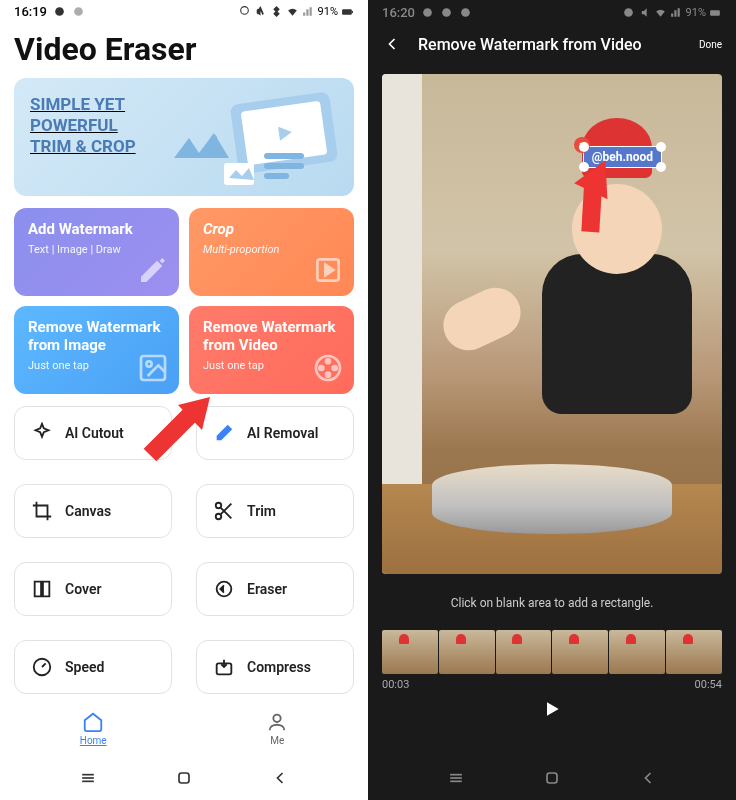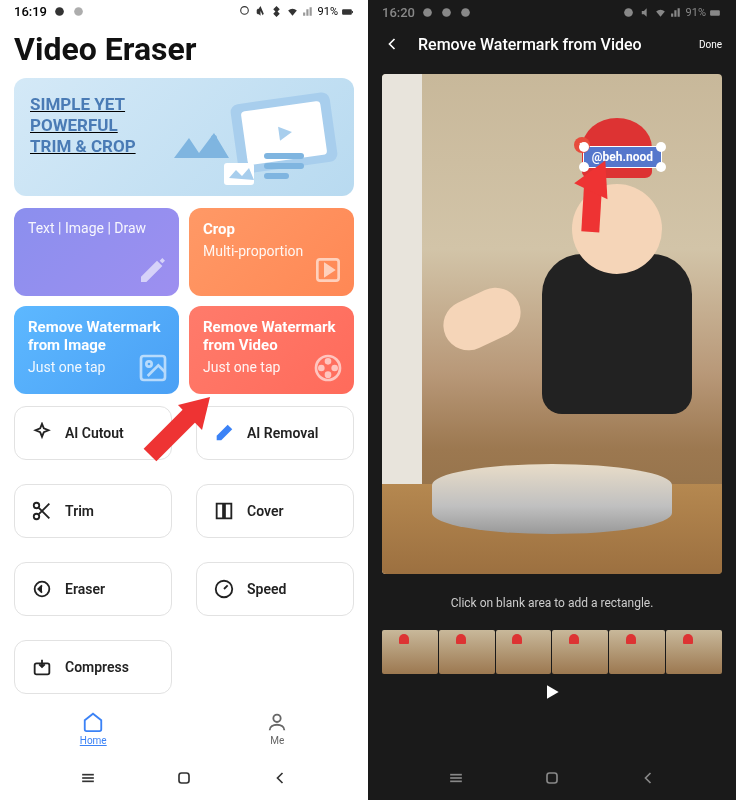--- a/index.html
+++ b/index.html
@@ -21,23 +21,23 @@
 
 
 .banner { margin: 0 14px 12px; height: 120px; border-radius: 12px; background: linear-gradient(135deg, #d4e9f7 0%, #b8daf0 100%); padding: 16px; position: relative; overflow: hidden; text-decoration: underline; }
 .banner-text { color: #4a7bb5; font-size: 17px; font-weight: 700; line-height: 1.25; }
 .banner-illus { position: absolute; right: 10px; top: 10px; width: 180px; height: 100px; }
 
 
 .card-grid { display: grid; grid-template-columns: 1fr 1fr; gap: 10px; padding: 0 14px 12px; }
 .card { border-radius: 12px; padding: 12px 14px; height: 88px; color: #fff; position: relative; overflow: hidden; }
 .card-title { font-size: 15px; font-weight: 700; margin-bottom: 5px; line-height: 1.2; }
-.card-sub { font-size: 14px; opacity: 0.92; }
+.card-sub { font-size: 11px; opacity: 0.92; }
 .card-purple { background: linear-gradient(135deg, #8b8fee, #9d8ff0); }
-.card-orange { background: linear-gradient(135deg, #ff9966, #ff8855); }
+.card-orange { background: linear-gradient(135deg, #ff9966, #ff8855); font-style: italic; }
 .card-blue { background: linear-gradient(135deg, #5db8ff, #4aa0f5); }
 .card-red { background: linear-gradient(135deg, #ff7b6b, #ff6b5b); }
 .card-icon { position: absolute; right: 10px; bottom: 10px; width: 32px; height: 32px; opacity: 0.6; }
 
 
 .tool-grid { display: grid; grid-template-columns: 1fr 1fr; gap: 24px; padding: 0 14px; }
 .tool { border: 1px solid #e2e2e2; border-radius: 12px; padding: 14px 16px; display: flex; align-items: center; gap: 12px; height: 54px; }
 .tool-icon { width: 22px; height: 22px; flex-shrink: 0; }
 .tool-label { font-size: 14px; font-weight: 600; color: #222; }
 
@@ -137,20 +137,21 @@
       <rect x="60" y="75" width="30" height="22" rx="3" fill="#fff"></rect>
       <polygon points="65,90 72,82 78,88 85,80 90,92" fill="#a8ceed"></polygon>
       <rect x="100" y="65" width="40" height="6" rx="3" fill="#7fb5e0"></rect>
       <rect x="100" y="75" width="40" height="6" rx="3" fill="#7fb5e0"></rect>
       <rect x="100" y="85" width="25" height="6" rx="3" fill="#7fb5e0"></rect>
     </svg>
   </div>
 
   <div class="card-grid">
     <div class="card card-purple">
+      <div class="card-title">Add Watermark</div>
       <div class="card-sub">Text | Image | Draw</div>
       <svg class="card-icon" viewBox="0 0 24 24" fill="#fff">
           <path d="M3 17v4h4L19 9l-4-4L3 17zm18-12l-2-2-2 2 2 2 2-2z"></path>
         </svg>
     </div>
     <div class="card card-orange">
       <div class="card-title">Crop</div>
       <div class="card-sub">Multi-proportion</div>
       <svg class="card-icon" viewBox="0 0 24 24" fill="none" stroke="#fff" stroke-width="2">
           <rect x="4" y="4" width="16" height="16" rx="2"></rect>
@@ -189,20 +190,26 @@
       <svg class="tool-icon" viewBox="0 0 24 24" fill="none" stroke="#222" stroke-width="2">
           <path d="M12 2l2 5 5 2-5 2-2 5-2-5-5-2 5-2 2-5z"></path>
         </svg>
       <span class="tool-label">AI Cutout</span>
     </div>
     <div class="tool">
       <svg class="tool-icon" viewBox="0 0 24 24" fill="#3b82f6">
           <path d="M16 3l5 5-12 12H4v-5L16 3z"></path>
         </svg>
       <span class="tool-label">AI Removal</span>
+    </div>
+    <div class="tool">
+      <svg class="tool-icon" viewBox="0 0 24 24" fill="none" stroke="#222" stroke-width="2">
+          <path d="M6 2v16h16M2 6h16v16"></path>
+        </svg>
+      <span class="tool-label">Canvas</span>
     </div>
     <div class="tool">
       <svg class="tool-icon" viewBox="0 0 24 24" fill="none" stroke="#222" stroke-width="2">
           <circle cx="6" cy="6" r="3"></circle>
           <circle cx="6" cy="18" r="3"></circle>
           <path d="M20 4L8.5 15.5M20 20L8.5 8.5"></path>
         </svg>
       <span class="tool-label">Trim</span>
     </div>
     <div class="tool">
@@ -338,20 +345,24 @@
   </div>
 
   <div class="timeline">
     <div class="thumb"></div>
     <div class="thumb"></div>
     <div class="thumb"></div>
     <div class="thumb"></div>
     <div class="thumb"></div>
     <div class="thumb"></div>
   </div>
+  <div class="time-row">
+    <span>00:03</span>
+    <span>00:54</span>
+  </div>
   <div class="play-btn">
     <svg viewBox="0 0 24 24" fill="#fff">
         <polygon points="6,4 20,12 6,20"></polygon>
       </svg>
   </div>
 
   <div style="flex:1"></div>
 
   <div class="nav-bar">
     <svg viewBox="0 0 24 24" fill="none" stroke="#888" stroke-width="2">

